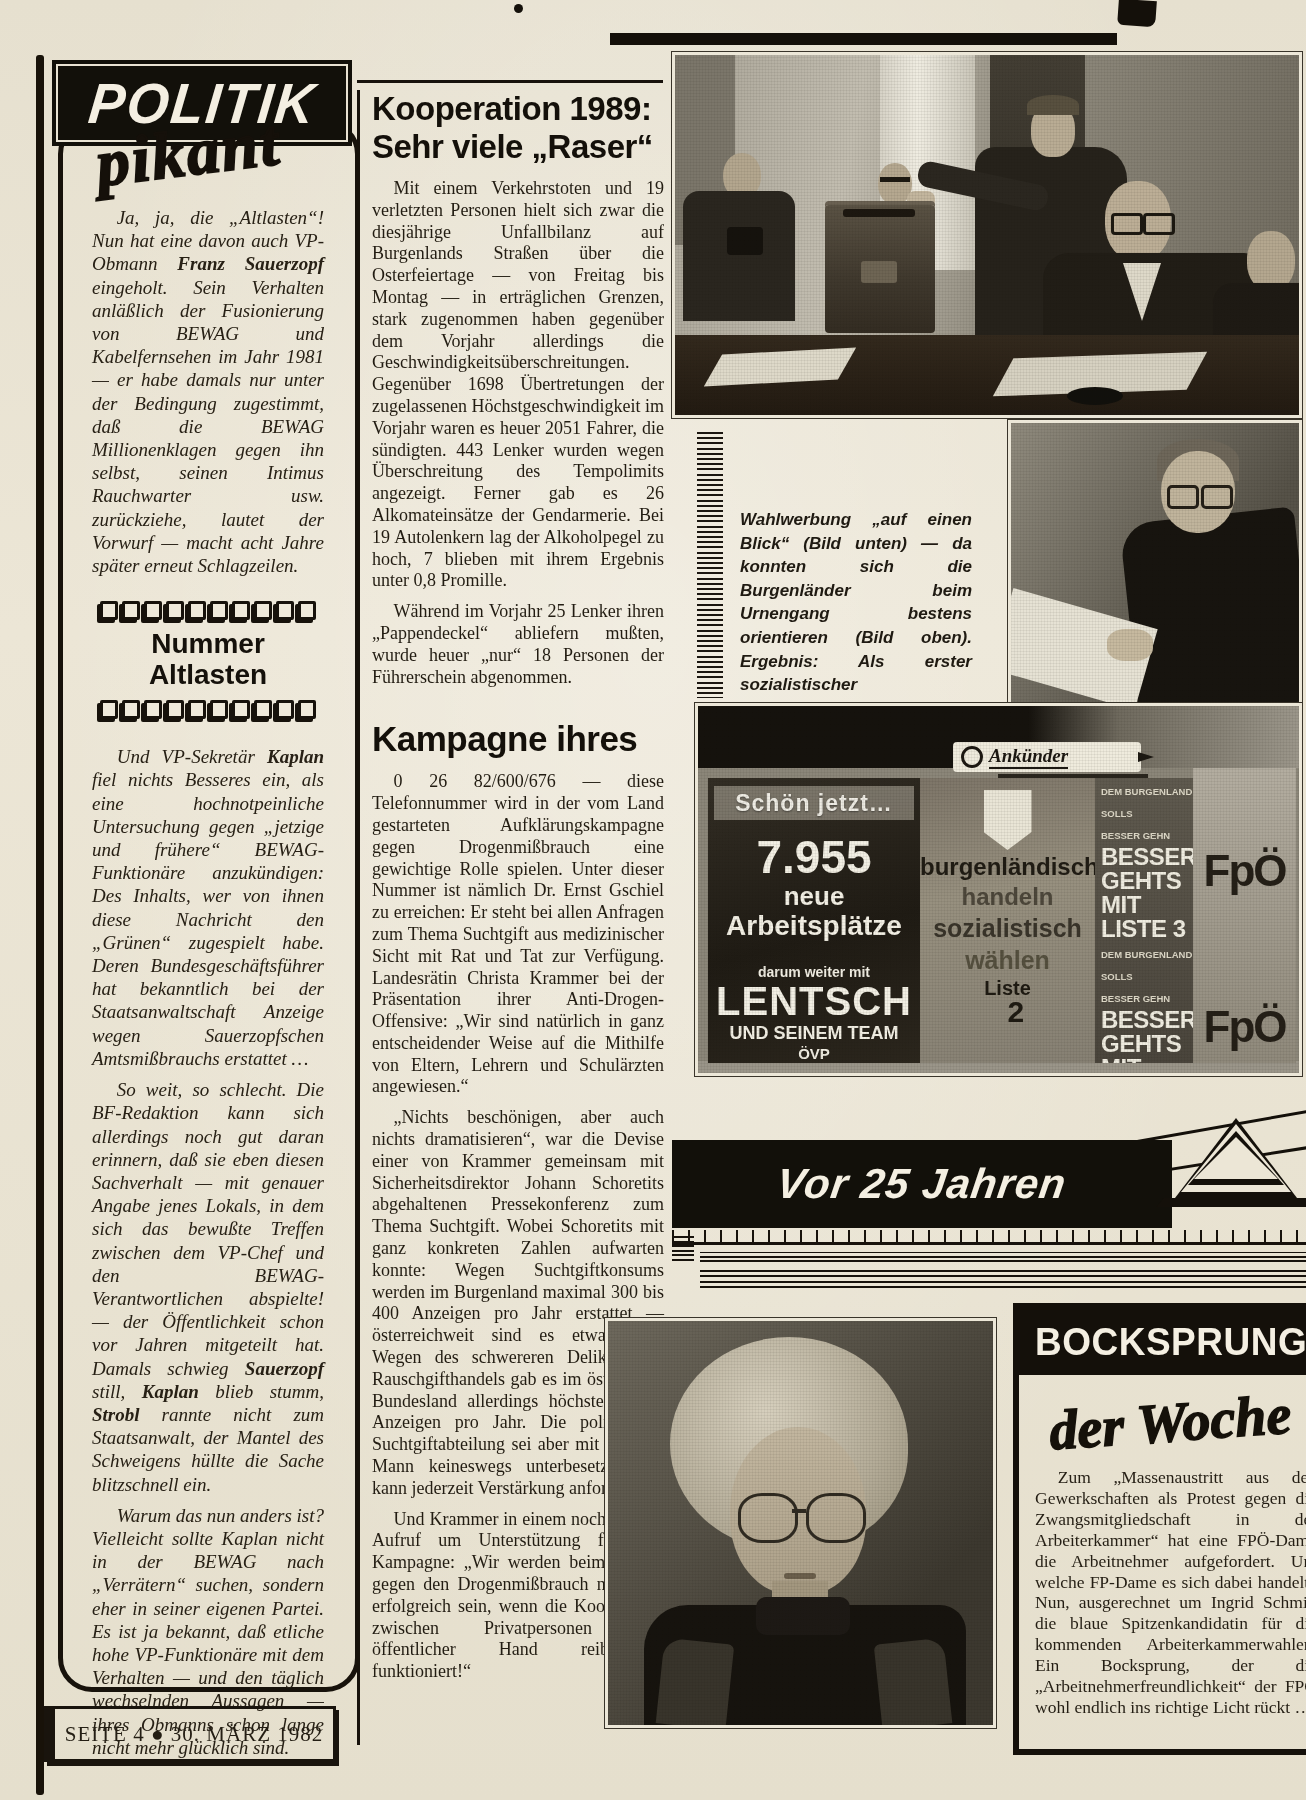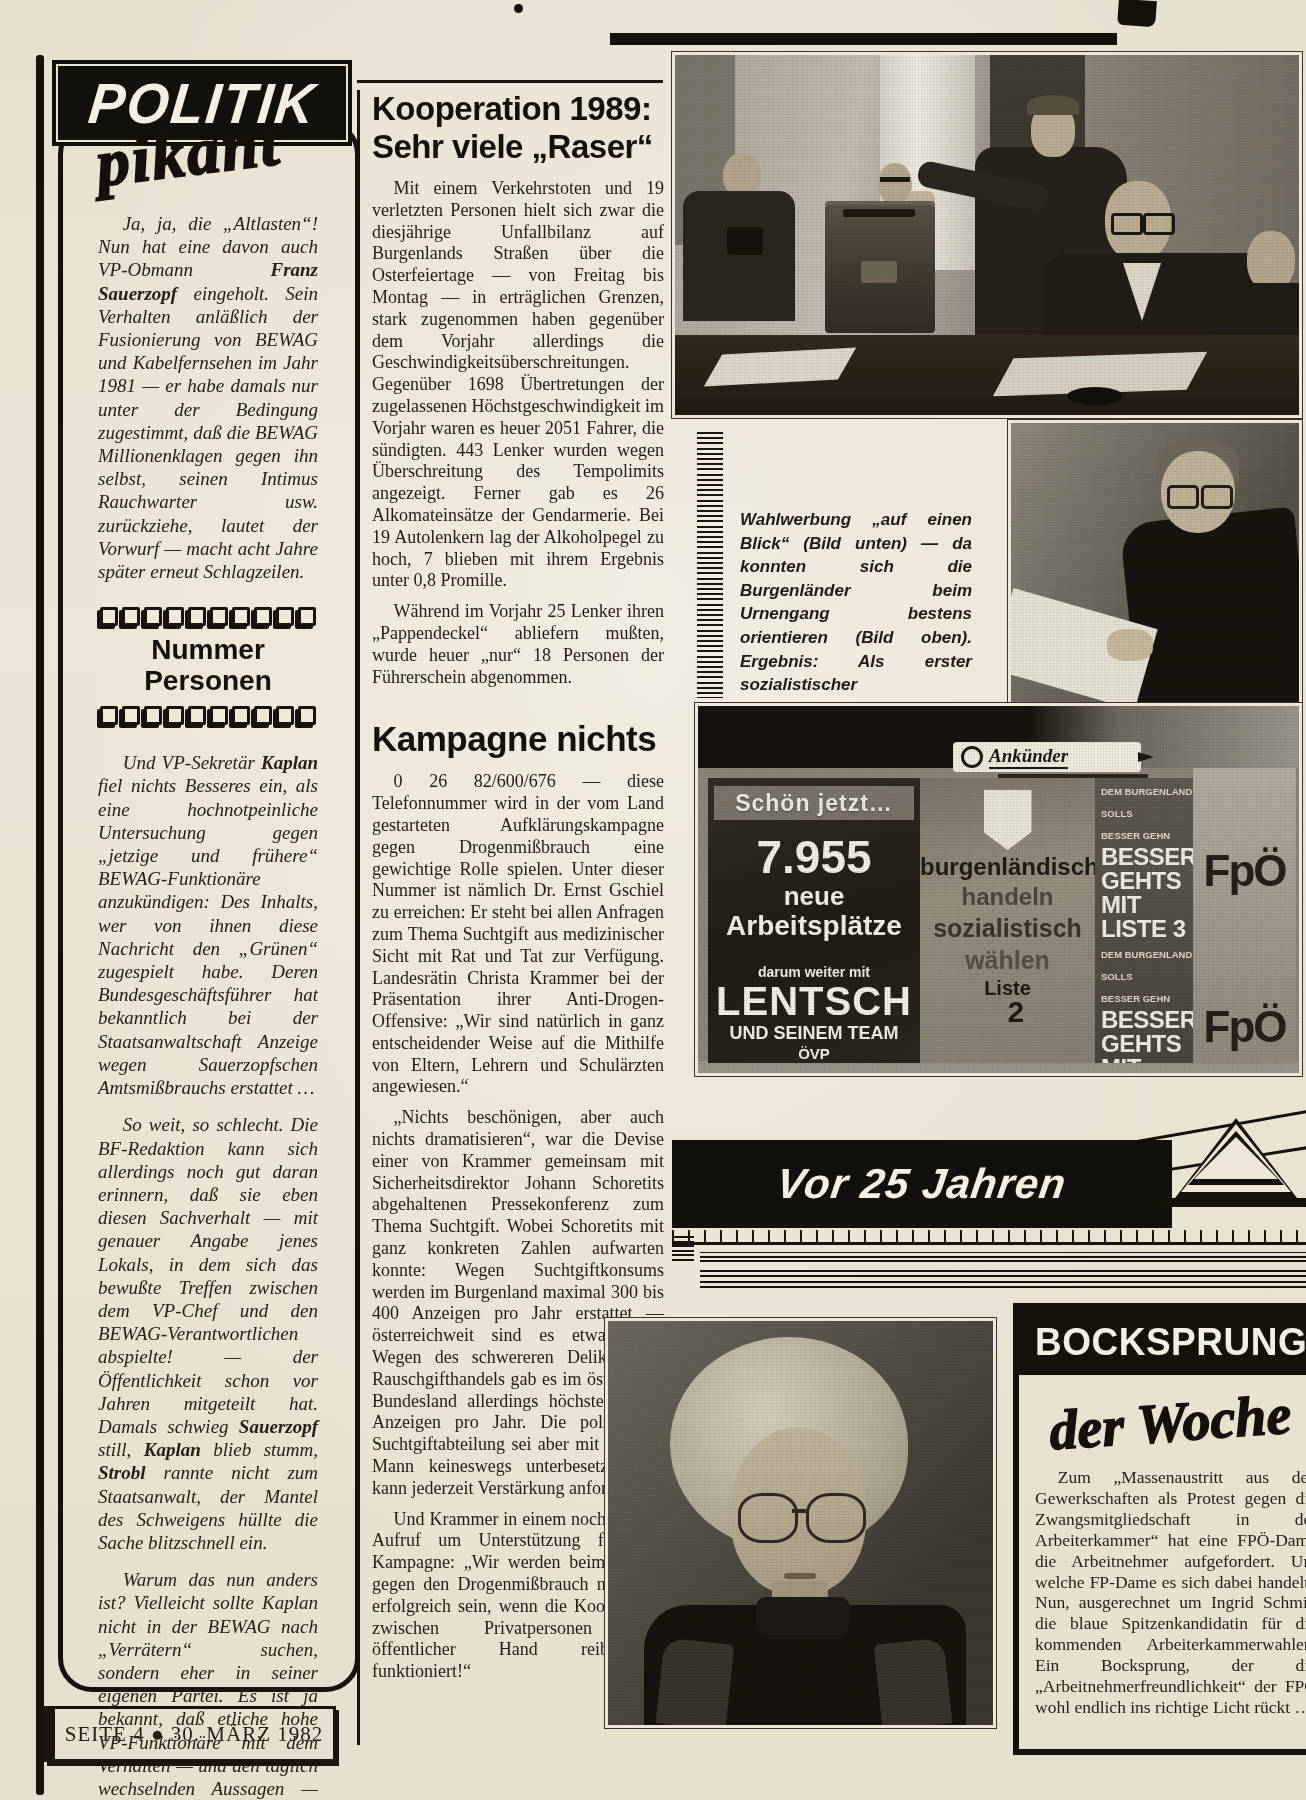--- a/index.html
+++ b/index.html
@@ -18,21 +18,21 @@
   .politik-frame{left:58px;top:120px;width:292px;height:1562px;border:5px solid #17120b;border-radius:34px;}
   .politik-banner{left:52px;top:60px;width:300px;height:86px;background:#12100a;
     box-shadow:inset 0 0 0 4px #12100a, inset 0 0 0 6px #e9e3d3;
     display:flex;align-items:center;justify-content:center;}
   .politik-banner span{color:#f4efe2;font:italic 900 54px/86px "Liberation Sans",sans-serif;
     letter-spacing:2px;transform:skewX(-6deg) scaleY(1.05);}
   .pikant{left:96px;top:118px;font:italic 900 66px/70px "Liberation Serif",serif;color:#15100a;
     transform:rotate(-7deg);-webkit-text-stroke:2px #15100a;letter-spacing:2px;}
   .politik-text{left:84px;top:198px;width:248px;font:italic 400 19px/23.2px "Liberation Serif",serif;
     color:#272015;text-align:justify;}
-  .politik-text p{margin:14px;text-indent:1.3em;}
+  .politik-text p{margin:8px;text-indent:1.3em;}
   .bb{font-weight:700;}
   .filmstrip{display:flex;justify-content:center;gap:4px;}
   .fs1{margin:24px 0 8px;} .fs2{margin:10px 0 26px;}
   .filmstrip i{display:block;width:12px;height:13px;background:#efe9da;border:3.5px solid #17120b;
     box-shadow:-3px 3px 0 #17120b;border-radius:2px;}
   .ferrys{text-align:center;font:700 28px/31px "Liberation Sans",sans-serif;color:#15110b;font-style:normal;}
   .footer-box{left:44px;top:1706px;width:278px;height:50px;border:3px solid #19140d;border-left-width:11px;
     box-shadow:3px 4px 0 #19140d;display:flex;align-items:center;justify-content:center;}
   .footer-box span{font:400 21px/50px "Liberation Serif",serif;letter-spacing:1px;color:#241e14;}
 
@@ -168,21 +168,21 @@
         <i></i>
         <i></i>
         <i></i>
         <i></i>
         <i></i>
         <i></i>
         <i></i>
     </div>
     <div class="ferrys">
       <div>Nummer</div>
-      <div>Personen</div>
+      <div>Altlasten</div>
     </div>
     <div class="filmstrip fs2">
       <i></i>
         <i></i>
         <i></i>
         <i></i>
         <i></i>
         <i></i>
         <i></i>
         <i></i>
@@ -204,21 +204,21 @@
         <span style="display:block">Kooperation 1989:</span>
         <span style="display:block">Sehr viele „Raser“</span>
       </h2>
       <div class="body">
         <p>Mit einem Verkehrstoten und 19 verletzten Personen hielt sich zwar die diesjährige Unfallbilanz auf Burgenlands Straßen über die Osterfeiertage — von Freitag bis Montag — in erträglichen Grenzen, stark zugenommen haben gegenüber dem Vorjahr allerdings die Geschwindigkeitsüberschreitungen. Gegenüber 1698 Übertretungen der zugelassenen Höchstgeschwindigkeit im Vorjahr waren es heuer 2051 Fahrer, die sündigten. 443 Lenker wurden wegen Überschreitung des Tempolimits angezeigt. Ferner gab es 26 Alkomateinsätze der Gendarmerie. Bei 19 Autolenkern lag der Alkoholpegel zu hoch, 7 blieben mit ihrem Ergebnis unter 0,8 Promille.</p>
         <p>Während im Vorjahr 25 Lenker ihren „Pappendeckel“ abliefern mußten, wurde heuer „nur“ 18 Personen der Führerschein abgenommen.</p>
       </div>
     </div>
     <div class="art2">
       <h2 class="headline2">
-        <span style="display:block">Kampagne nichts</span>
+        <span style="display:block">Kampagne ihres</span>
       </h2>
       <div class="body">
         <p>0 26 82/600/676 — diese Telefonnummer wird in der vom Land gestarteten Aufklärungskampagne gegen Drogenmißbrauch eine gewichtige Rolle spielen. Unter dieser Nummer ist nämlich Dr. Ernst Gschiel zu erreichen: Er steht bei allen Anfragen zum Thema Suchtgift aus medizinischer Sicht mit Rat und Tat zur Verfügung. Landesrätin Christa Krammer bei der Präsentation ihrer Anti-Drogen-Offensive: „Wir sind natürlich in ganz entscheidender Weise auf die Mithilfe von Eltern, Lehrern und Schulärzten angewiesen.“</p>
         <p>„Nichts beschönigen, aber auch nichts dramatisieren“, war die Devise einer von Krammer gemeinsam mit Sicherheitsdirektor Johann Schoretits abgehaltenen Pressekonferenz zum Thema Suchtgift. Wobei Schoretits mit ganz konkreten Zahlen aufwarten konnte: Wegen Suchtgiftkonsums werden im Burgenland maximal 300 bis 400 Anzeigen pro Jahr erstattet — österreichweit sind es etwa 4500. Wegen des schwereren Deliktes des Rauschgifthandels gab es im östlichsten Bundesland allerdings höchstens zwei Anzeigen pro Jahr. Die polizeiliche Suchtgiftabteilung sei aber mit nur vier Mann keineswegs unterbesetzt: „Sie kann jederzeit Verstärkung anfordern.“</p>
         <p>Und Krammer in einem nochmaligen Aufruf um Unterstützung für ihre Kampagne: „Wir werden beim Kampf gegen den Drogenmißbrauch nur dann erfolgreich sein, wenn die Kooperation zwischen Privatpersonen und öffentlicher Hand reibungslos funktioniert!“</p>
       </div>
     </div>
   </div>
 
   <div class="photo" style="left:672px;top:52px;width:624px;height:360px;">

